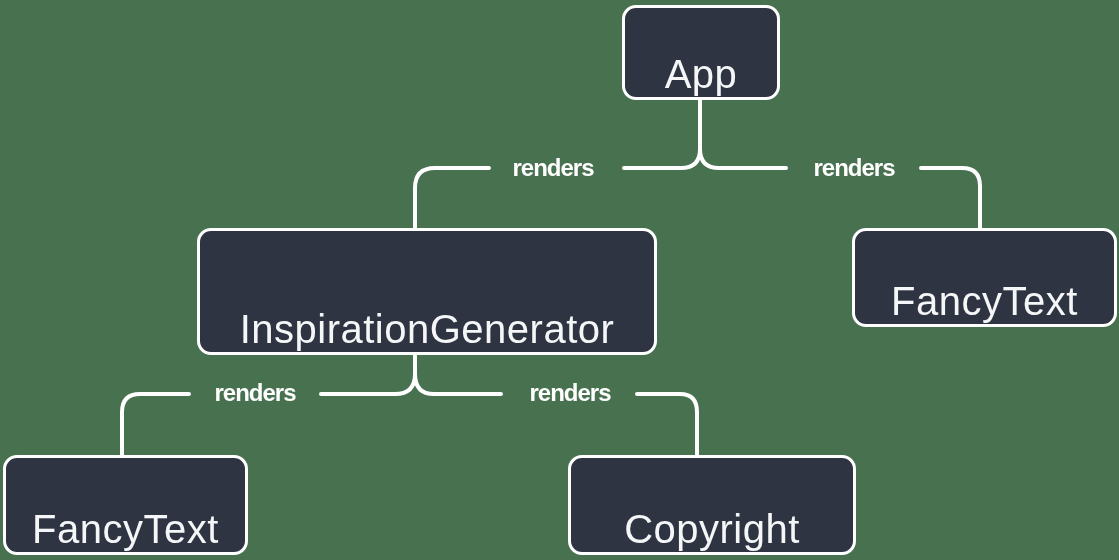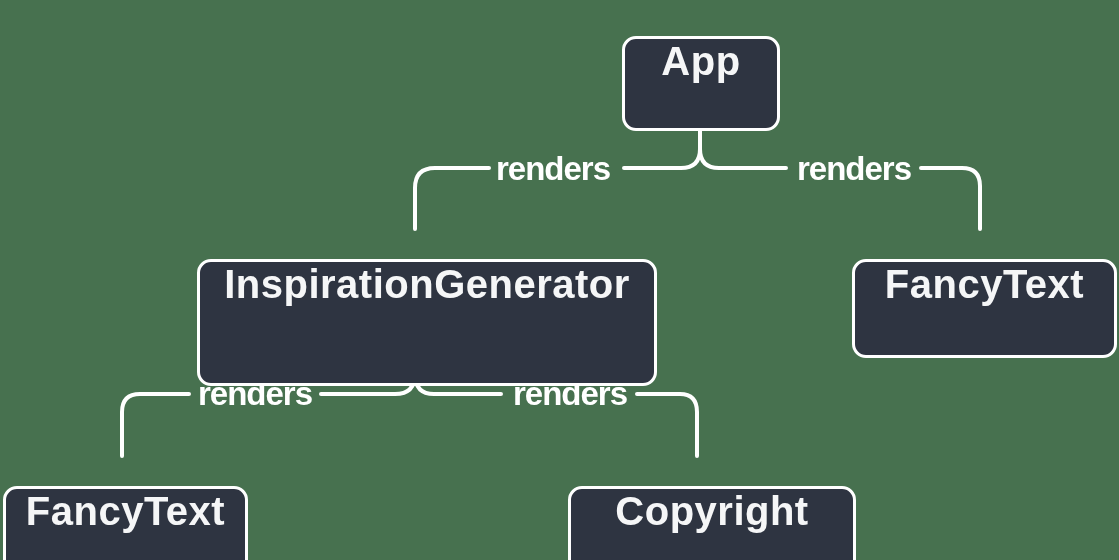--- a/index.html
+++ b/index.html
@@ -28,33 +28,32 @@
     stroke-linecap: round;
   }
   .node {
     position: absolute;
     box-sizing: border-box;
     background: var(--node-fill, #2E3441);
     border: 3.5px solid var(--node-border, #FFFFFF);
     border-radius: 14px;
     color: var(--node-text, #F5F6F7);
     display: flex;
-    align-items: flex-start;
+    align-items: flex-end;
     justify-content: center;
     font-size: 40px;
-    font-weight: 700;
+    font-weight: 400;
     letter-spacing: 0.5px;
     white-space: nowrap;
-    margin-top: 31px;
   }
   .edge-label {
     position: absolute;
     transform: translate(-50%, -50%);
     color: var(--edge, #FFFFFF);
-    font-size: 33px;
+    font-size: 24px;
     font-weight: 700;
     letter-spacing: -1px;
     white-space: nowrap;
     line-height: 1;
   }
 </style>
 </head>
 <body>
 
 <div class="stage">

